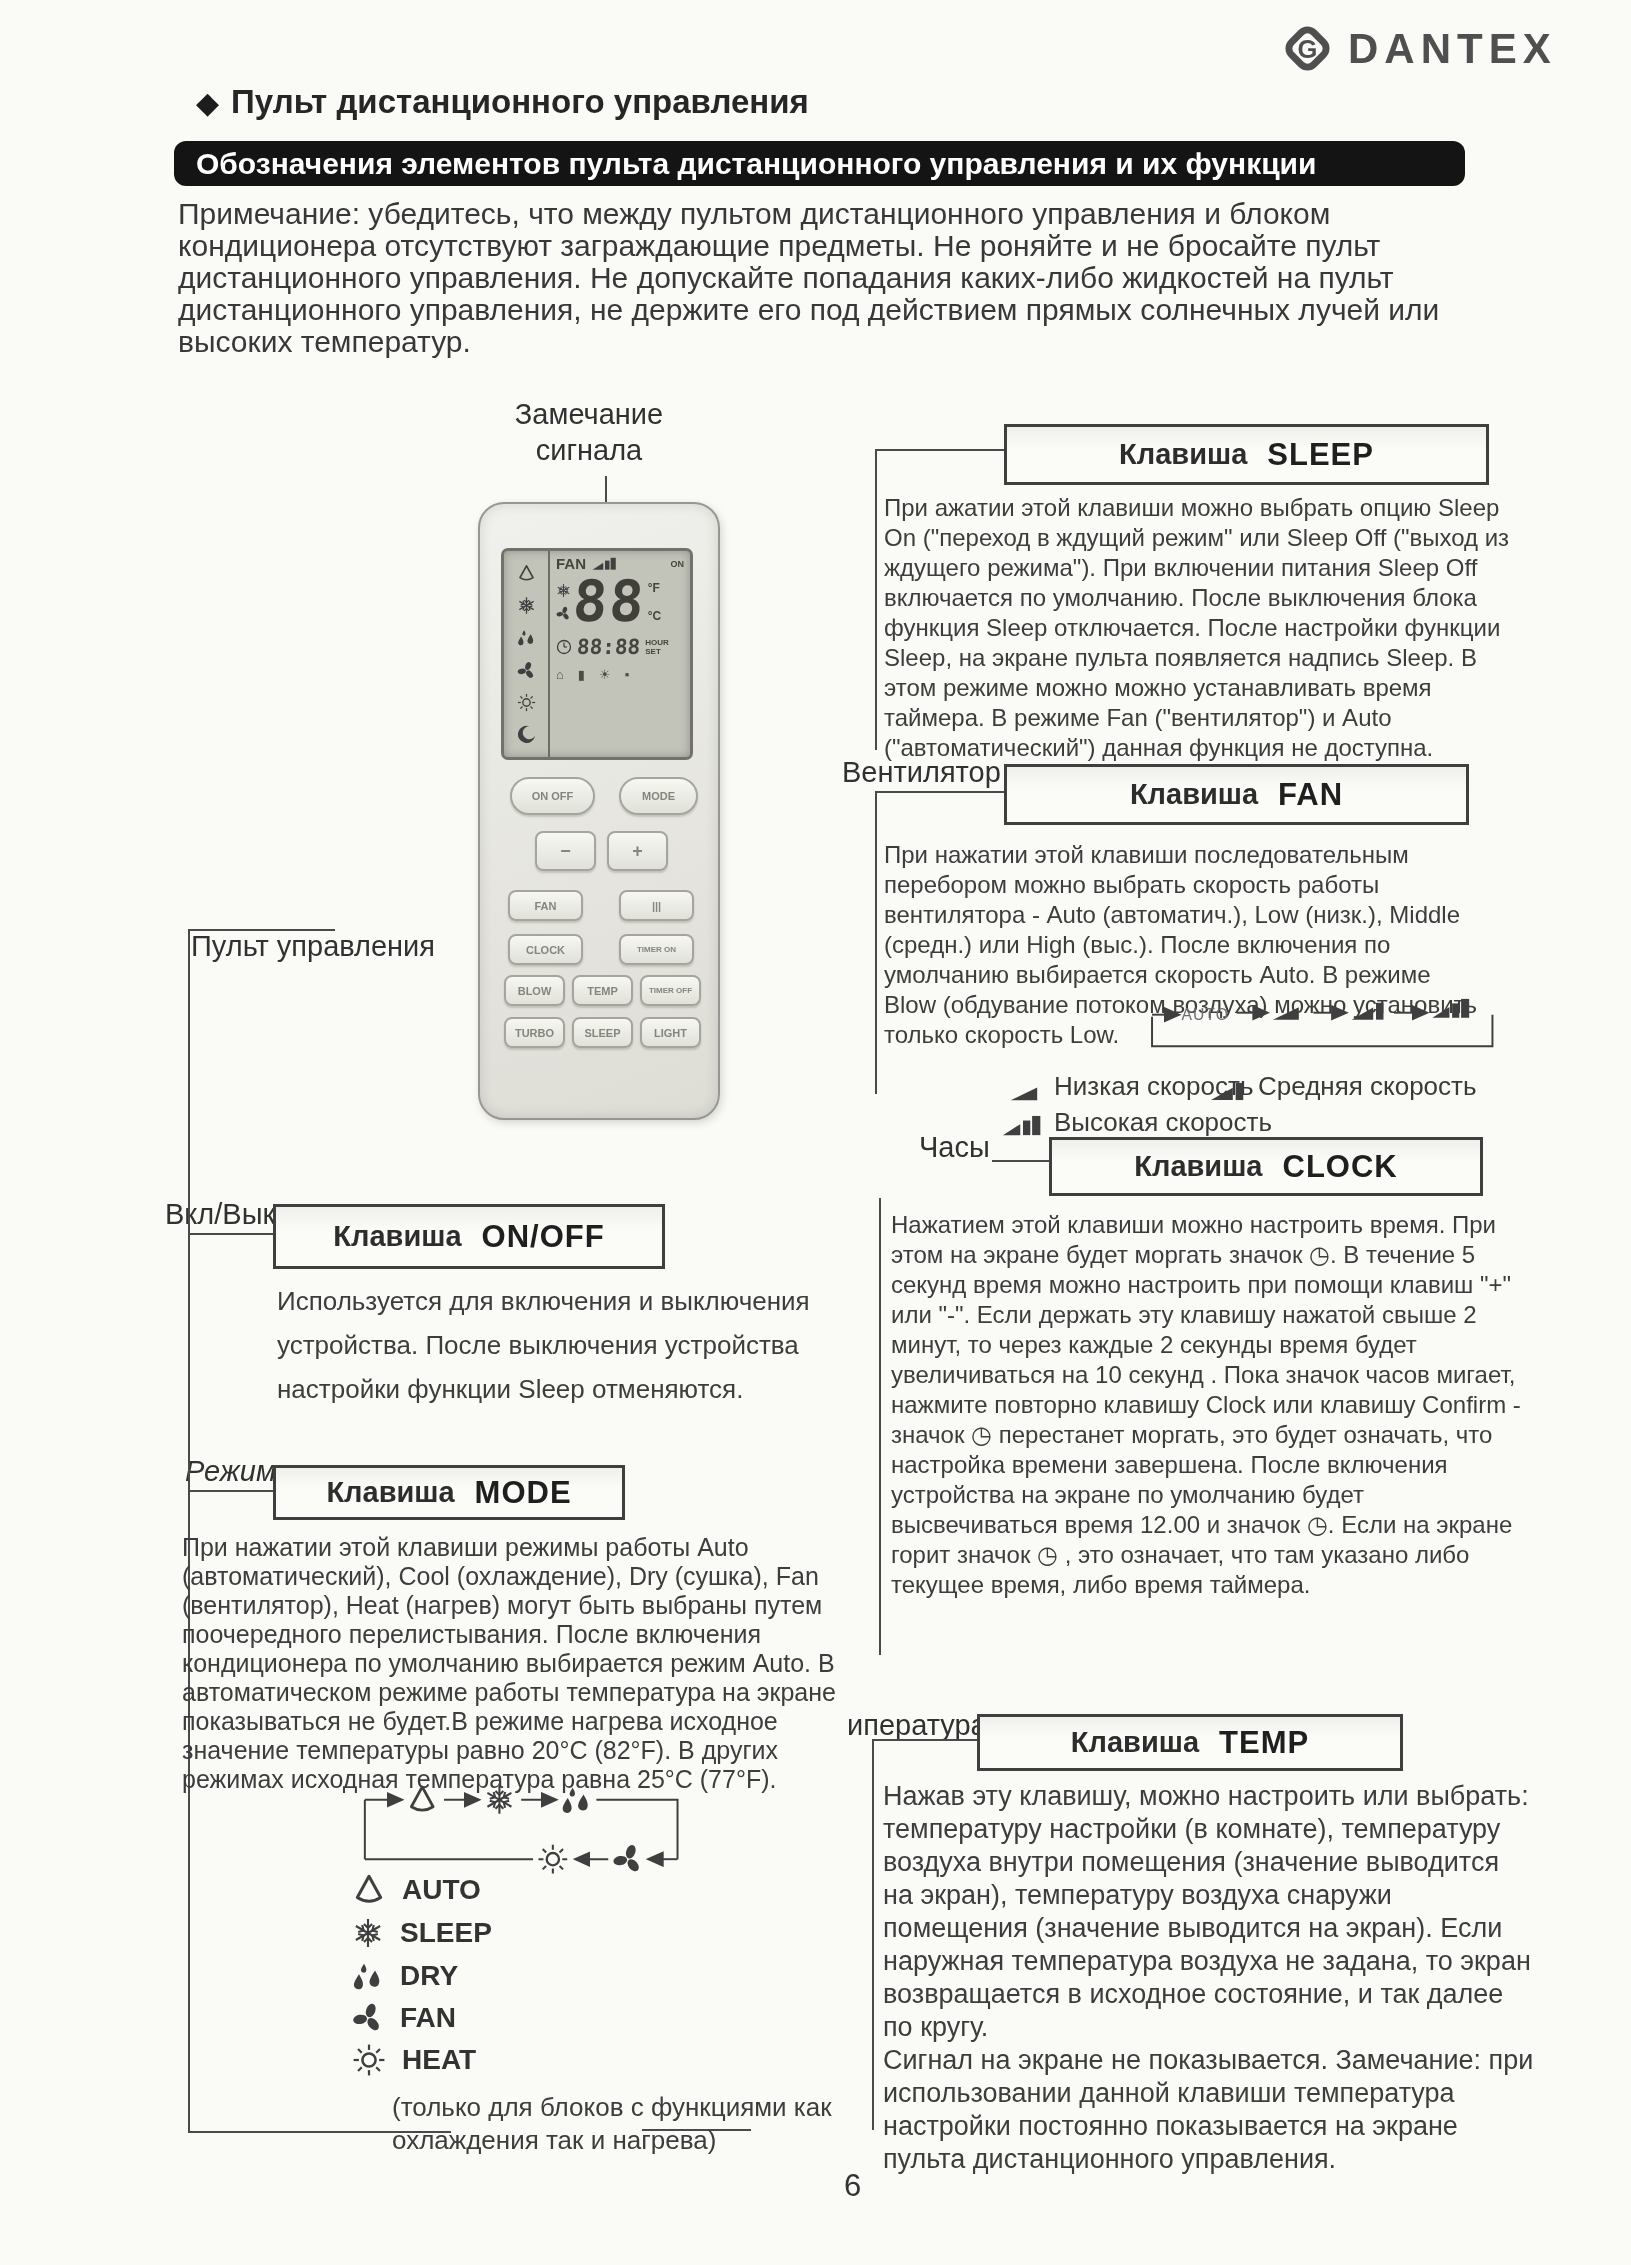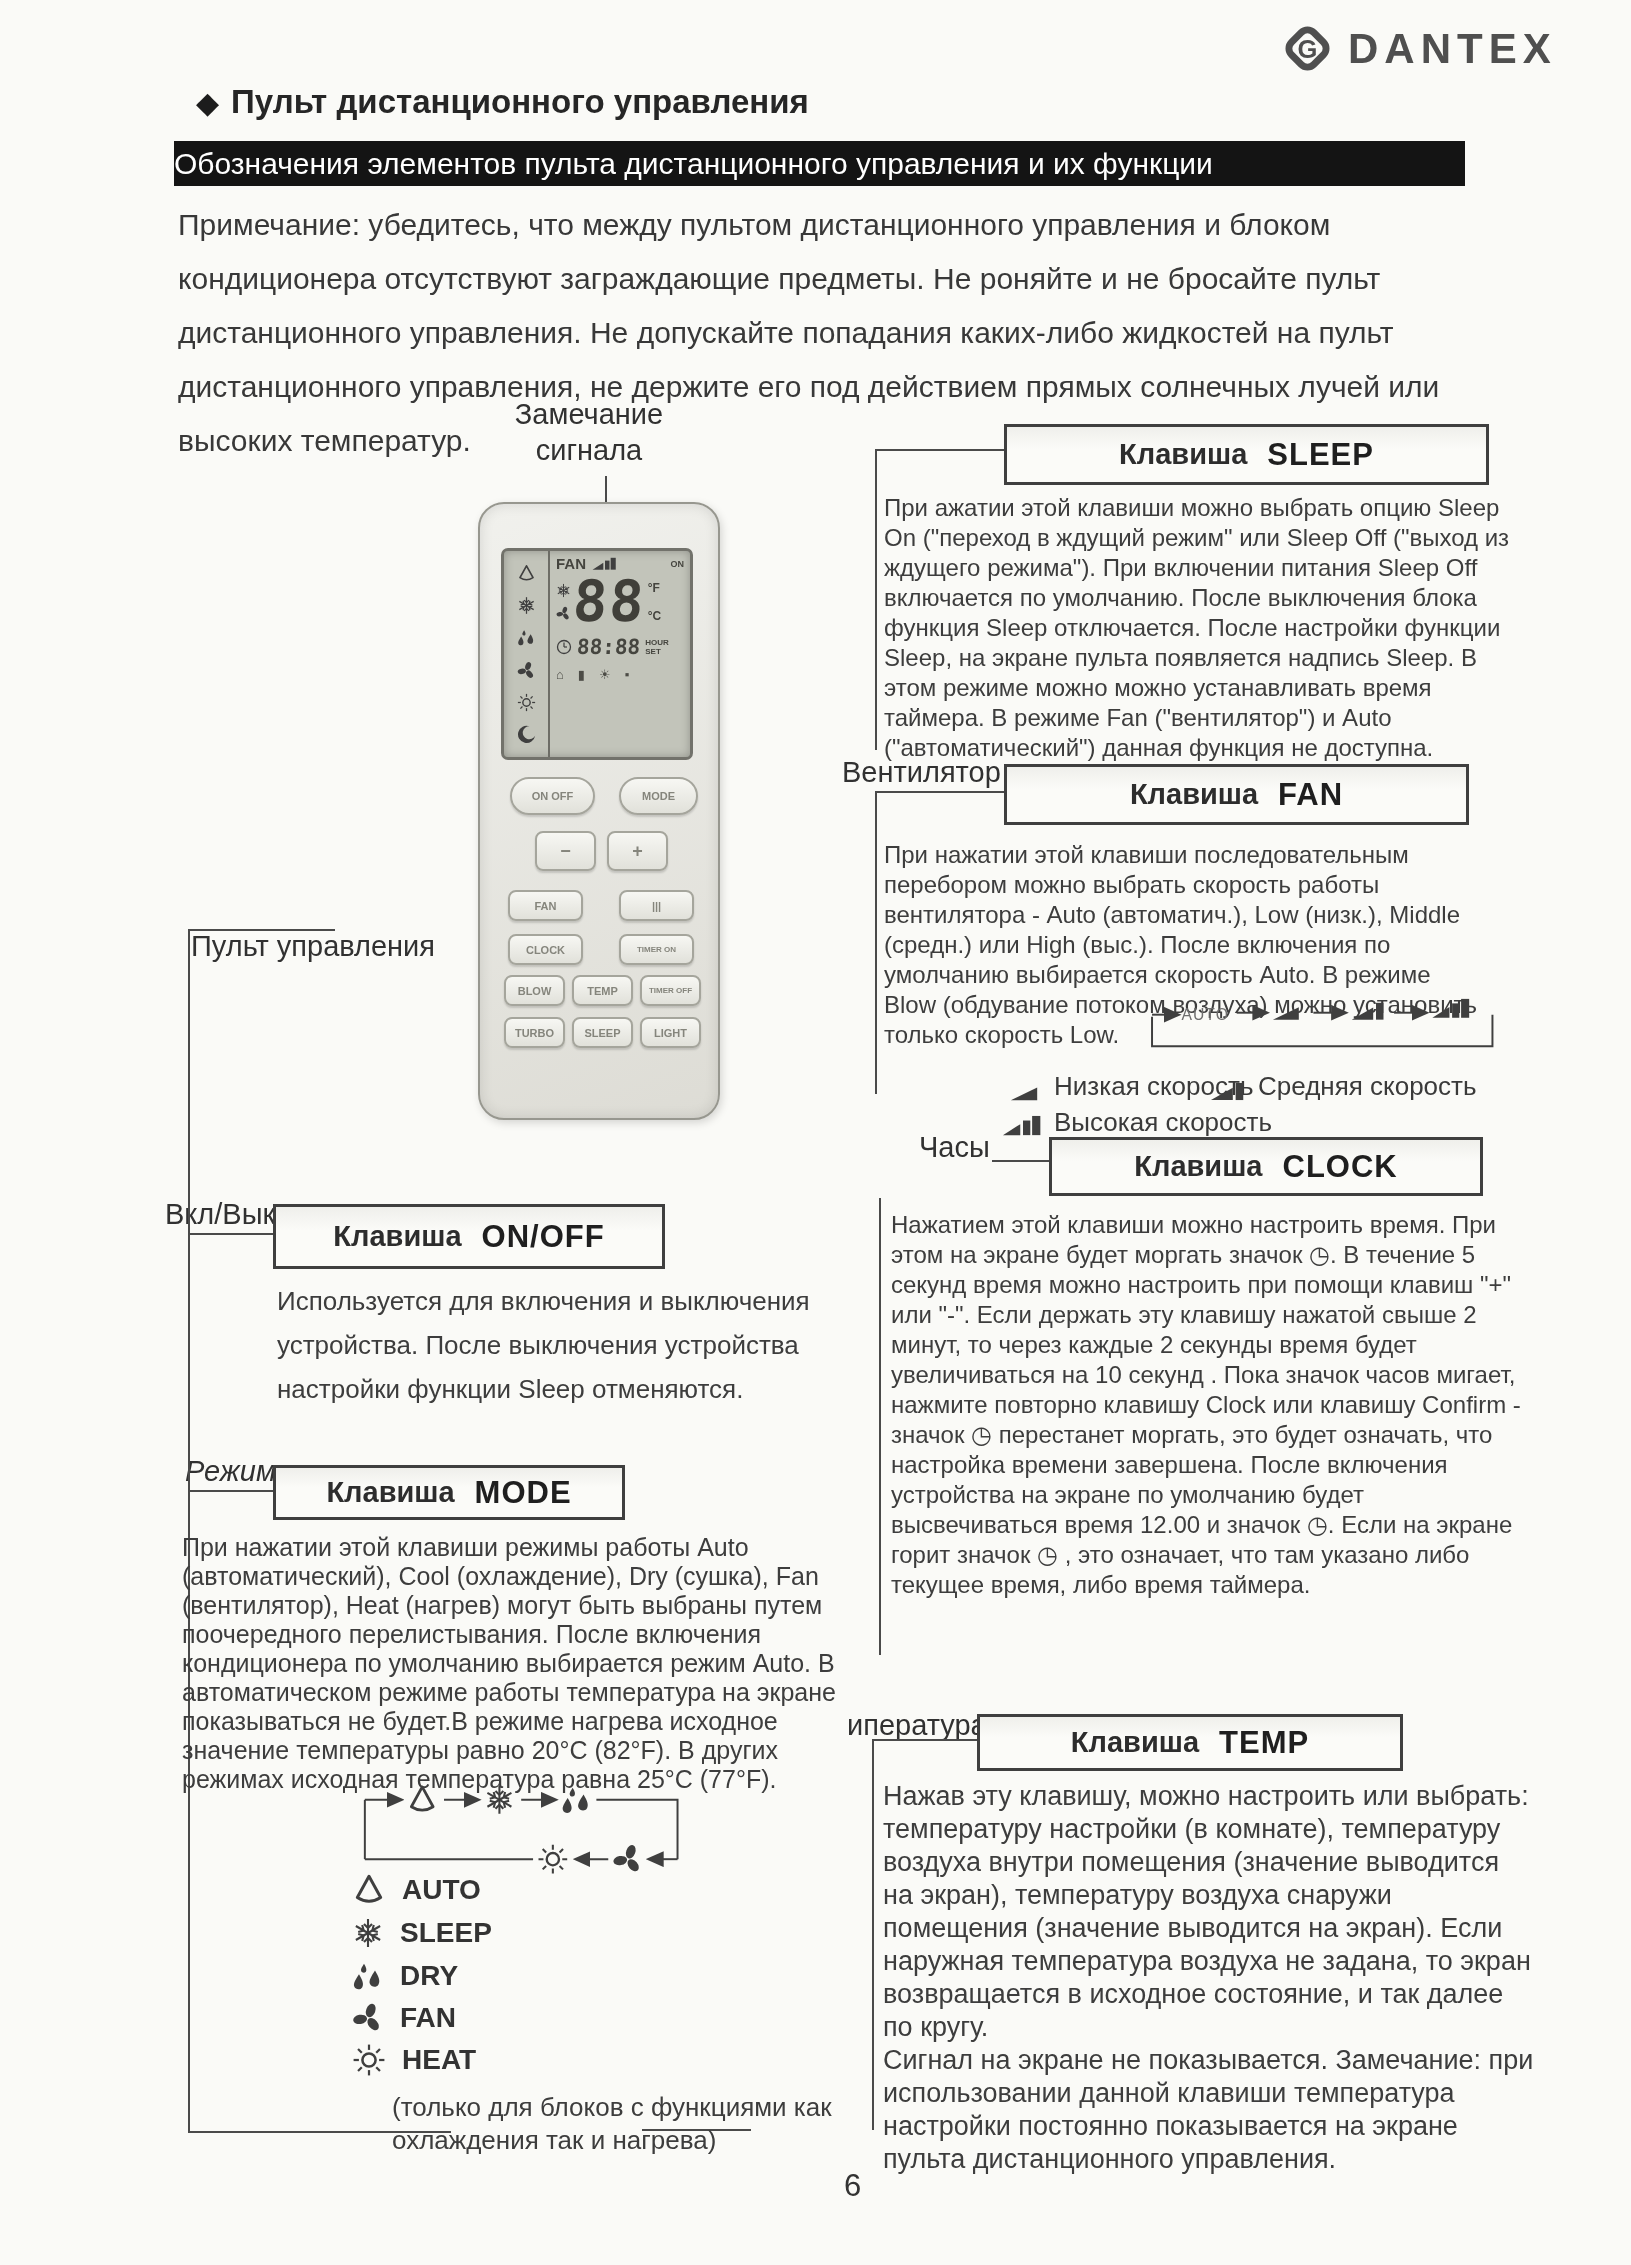--- a/index.html
+++ b/index.html
@@ -9,23 +9,23 @@
   .line{position:absolute;background:#4a4a4a;}
   .lv{width:2px;} .lh{height:2px;}
 
   
   .logo{position:absolute;left:1279px;top:20px;display:flex;align-items:center;gap:12px;}
   .logo-text{font-size:42px;font-weight:bold;letter-spacing:6px;color:#4f4f4f;}
   .page-title{position:absolute;left:196px;top:83px;font-size:33px;font-weight:bold;color:#262626;
               display:flex;align-items:center;gap:12px;}
   .diamond{font-size:30px;color:#1c1c1c;}
   .section-bar{position:absolute;left:174px;top:141px;width:1291px;height:45px;background:#141414;
-               color:#fff;font-size:30px;font-weight:normal;line-height:45px;
-               box-sizing:border-box;white-space:nowrap;overflow:hidden;}
-  .note{position:absolute;left:178px;top:198px;width:1282px;font-size:30px;line-height:54px;color:#383838;}
+               color:#fff;font-size:30px;font-weight:bold;line-height:45px;padding-left:22px;
+               box-sizing:border-box;white-space:nowrap;overflow:hidden;border-radius:12px;}
+  .note{position:absolute;left:178px;top:198px;width:1282px;font-size:30px;line-height:32px;color:#383838;}
 
   
   .callout{position:absolute;font-size:29px;line-height:36px;color:#313131;}
 
   
   .kbox{position:absolute;border:3px solid #3f3f3f;background:linear-gradient(#efefeb,#fbfbf8 40%);
         display:flex;align-items:center;justify-content:center;gap:20px;box-sizing:border-box;}
   .kbox .t1{font-size:29px;font-weight:bold;color:#2d2d2d;}
   .kbox .t2{font-size:31px;font-weight:bold;color:#1f1f1f;letter-spacing:1px;}
   .body-txt{position:absolute;color:#3d3d3d;white-space:pre-line;}

